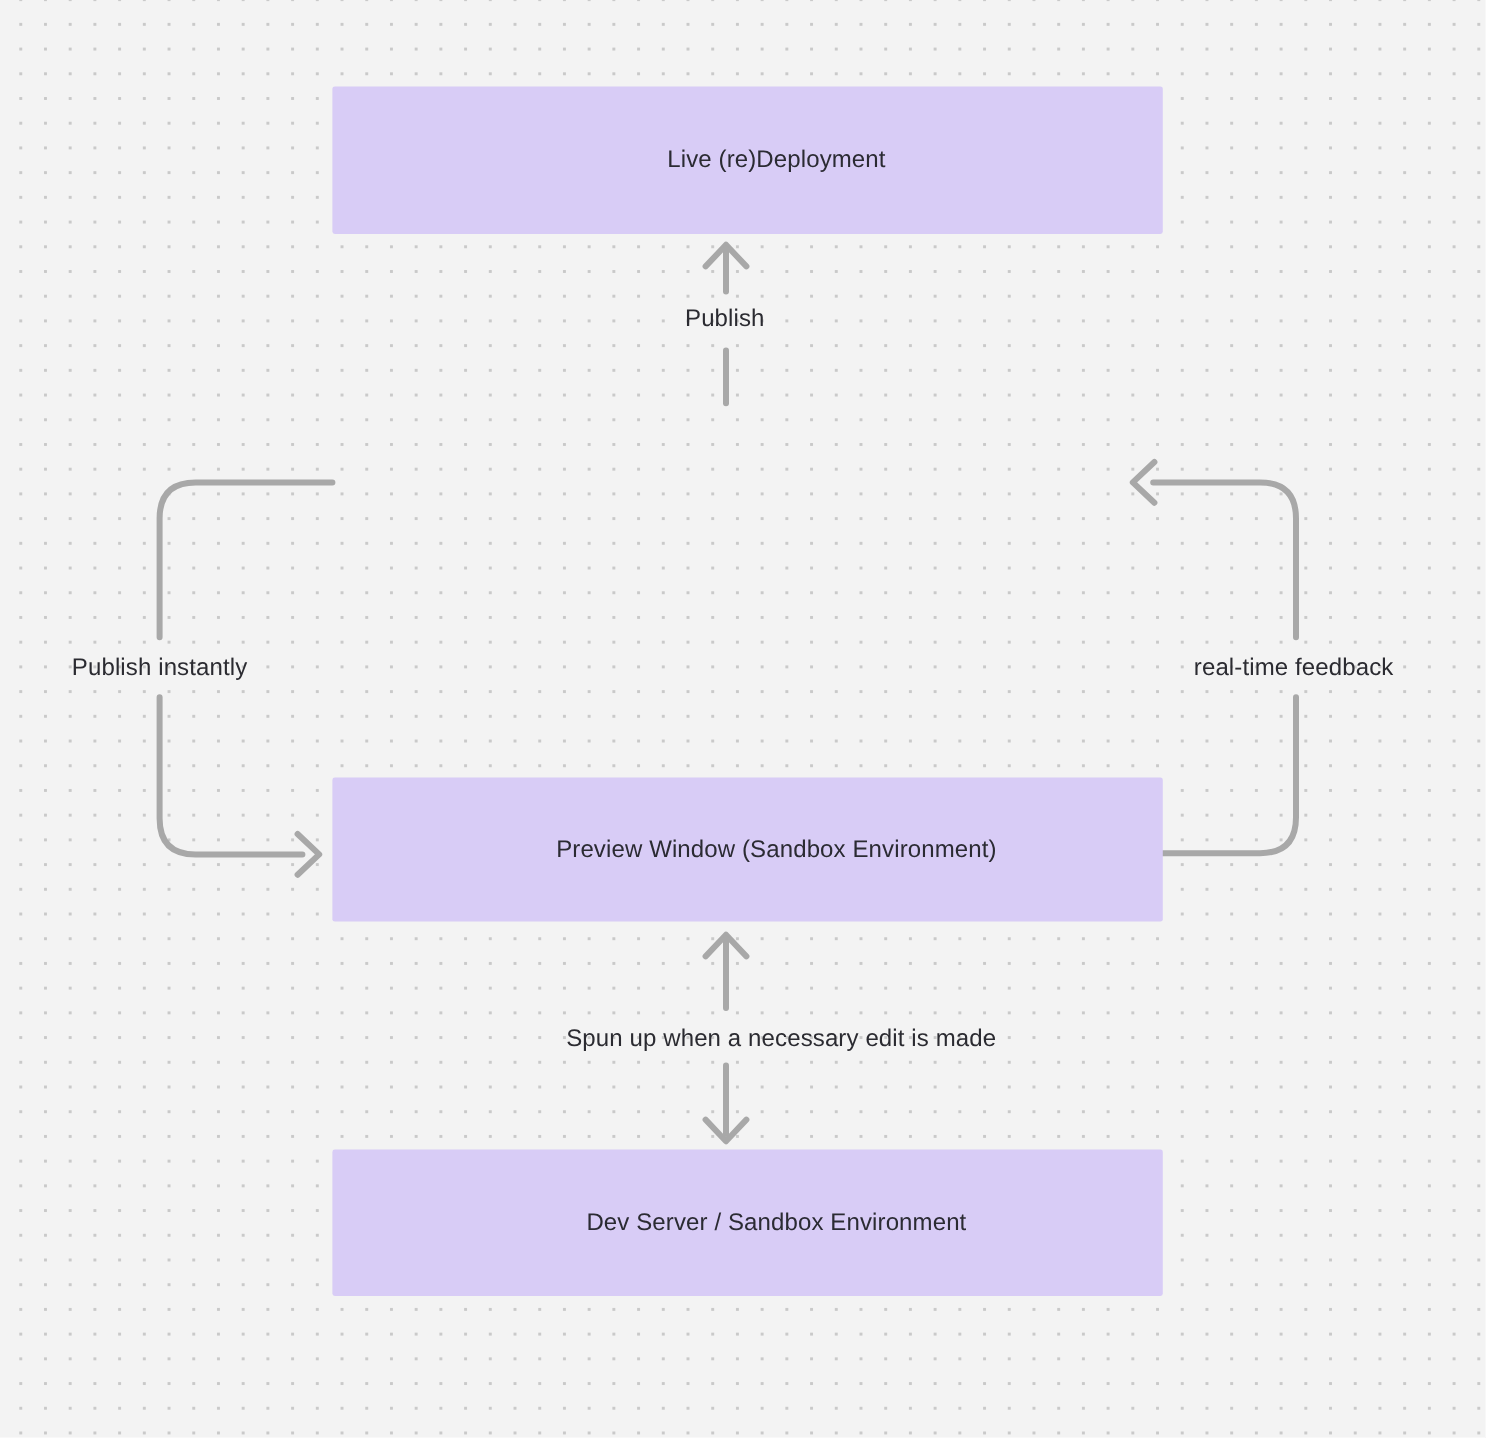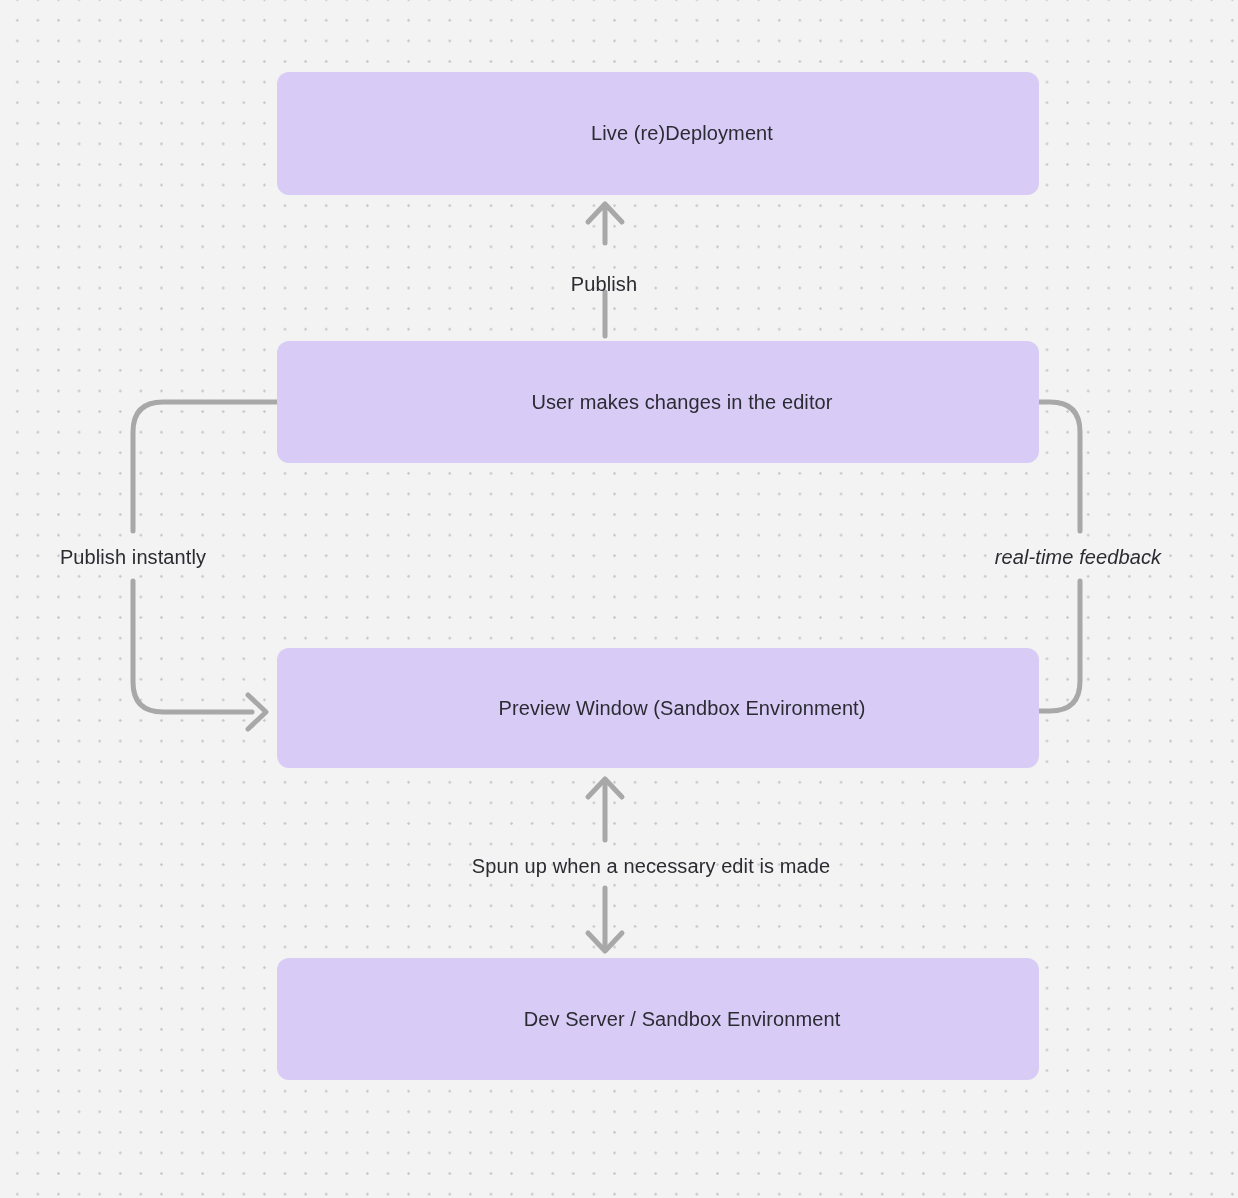--- a/index.html
+++ b/index.html
@@ -14,36 +14,36 @@
     background-color:var(--bg);
     background-image:radial-gradient(circle,var(--dot) 1.15px,rgba(0,0,0,0) 1.45px);
     background-size:20.6px 20.6px;
     background-position:7px 10px;
   }
   .edges{position:absolute;left:0;top:0;width:1238px;height:1198px;pointer-events:none;}
   .edges path,.edges polyline,.edges line{
     fill:none;stroke:var(--edge);stroke-width:5;stroke-linecap:round;stroke-linejoin:round;
   }
   .node{
-    position:absolute;left:277px;width:762px;
-    background:var(--node-fill);border-radius:12px;
+    position:absolute;left:277px;width:692px;
+    background:var(--node-fill);border-radius:2px;
     display:flex;align-items:center;justify-content:center;
     color:var(--node-text);font-size:20px;letter-spacing:.1px;padding-left:48px;
   }
   .node-1{top:72px;height:123px;}
   .node-2{top:341px;height:122px;}
   .node-3{top:648px;height:120px;}
   .node-4{top:958px;height:122px;}
   .edge-label{
     position:absolute;transform:translate(-50%,-50%);
     color:var(--label-text);font-size:20px;white-space:nowrap;letter-spacing:.1px;
   }
-  .lbl-publish{left:604px;top:284px;}
+  .lbl-publish{left:604px;top:266px;}
   .lbl-updates{left:133px;top:557px;}
-  .lbl-feedback{left:1078px;top:557px;font-style:italic;}
+  .lbl-feedback{left:1078px;top:557px;}
   .lbl-spunup{left:606px;top:866px;margin-left:45px;}
 </style>
 </head>
 <body>
 
 <div class="canvas">
 
   <svg class="edges" viewBox="0 0 1238 1198" xmlns="http://www.w3.org/2000/svg" aria-hidden="true">
 
     <g>
@@ -69,23 +69,20 @@
       <line x1="605" y1="782" x2="605" y2="840"></line>
       <line x1="605" y1="888" x2="605" y2="945"></line>
       <polyline points="588,933 605,951 622,933"></polyline>
     </g>
   </svg>
 
   <div class="node node-1">
     <span>Live (re)Deployment</span>
   </div>
 
-  <div class="node node-2">
-    <span>User makes changes in the editor</span>
-  </div>
 
   <div class="node node-3">
     <span>Preview Window (Sandbox Environment)</span>
   </div>
 
   <div class="node node-4">
     <span>Dev Server / Sandbox Environment</span>
   </div>
 
   <div class="edge-label lbl-publish">Publish</div>

